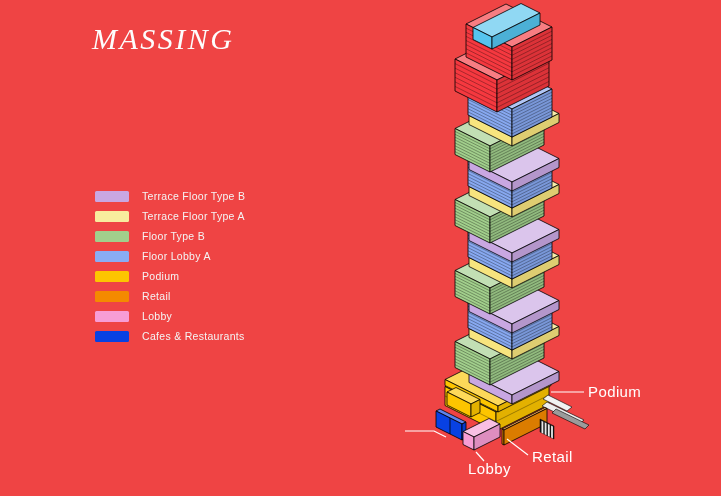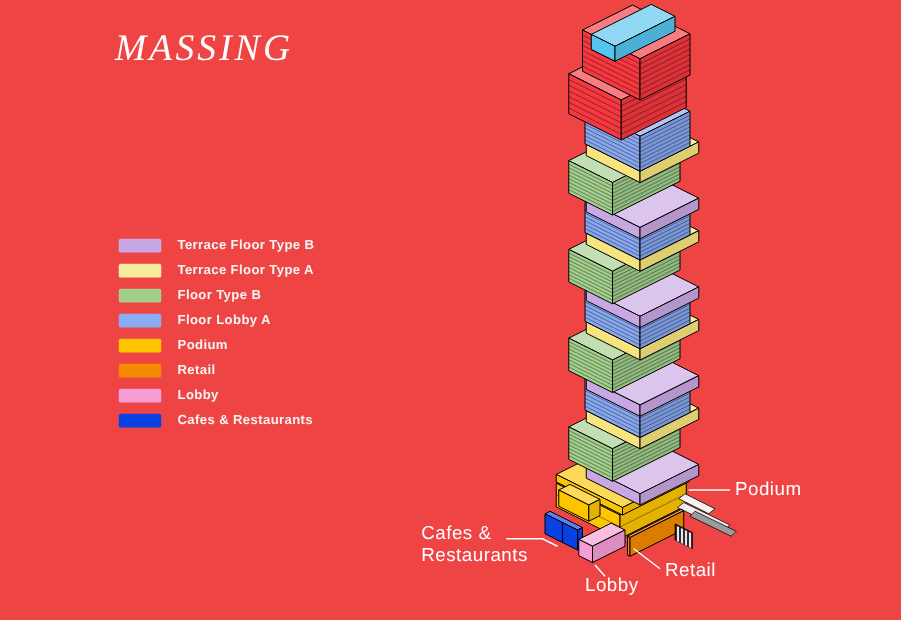--- a/index.html
+++ b/index.html
@@ -6,21 +6,21 @@
   #stage{position:relative;width:721px;height:496px;background:#ef4444;overflow:hidden;
          font-family:"Liberation Sans",sans-serif;}
   #diagram-svg{position:absolute;left:0;top:0;}
   .title{position:absolute;left:92px;top:22px;color:#fdfdfd;
          font-family:"Liberation Serif",serif;font-style:italic;font-weight:400;
          font-size:30px;line-height:34px;letter-spacing:2.5px;white-space:pre;}
   .legend{position:absolute;left:95px;top:186px;}
   .legend-row{display:flex;align-items:center;height:20px;}
   .legend-swatch{width:34px;height:11px;border-radius:1.5px;flex:0 0 auto;}
   .legend-label{margin-left:13px;color:#f4f4f4;font-size:10.5px;letter-spacing:0.3px;
-                font-weight:bold;}
+                font-weight:normal;}
   .callout{position:absolute;color:#ffffff;font-size:15px;letter-spacing:0.4px;
            line-height:18px;white-space:pre;}
   .callout .l2{display:block;}
 </style>
 </head>
 <body>
 
 <div id="stage">
 
   <svg id="diagram-svg" width="721" height="496" viewBox="0 0 721 496">
@@ -354,16 +354,14 @@
       </div>
       <div class="legend-row">
         <span class="legend-swatch" style="background: rgb(8, 65, 227);"></span>
         <span class="legend-label">Cafes &amp; Restaurants</span>
       </div>
     </div>
 
   <div class="callout" id="cl-podium" style="left: 588px; top: 383px;">Podium</div>
   <div class="callout" id="cl-retail" style="left: 532px; top: 448px;">Retail</div>
   <div class="callout" id="cl-lobby" style="left: 468px; top: 460px;">Lobby</div>
-  <div class="callout" id="cl-cafes" style="left: 337px; top: 418px;"><span>Cafes &amp;</span><span class="l2">Restaurants</span>
-  </div>
 
 </div>
 
 </body></html>

